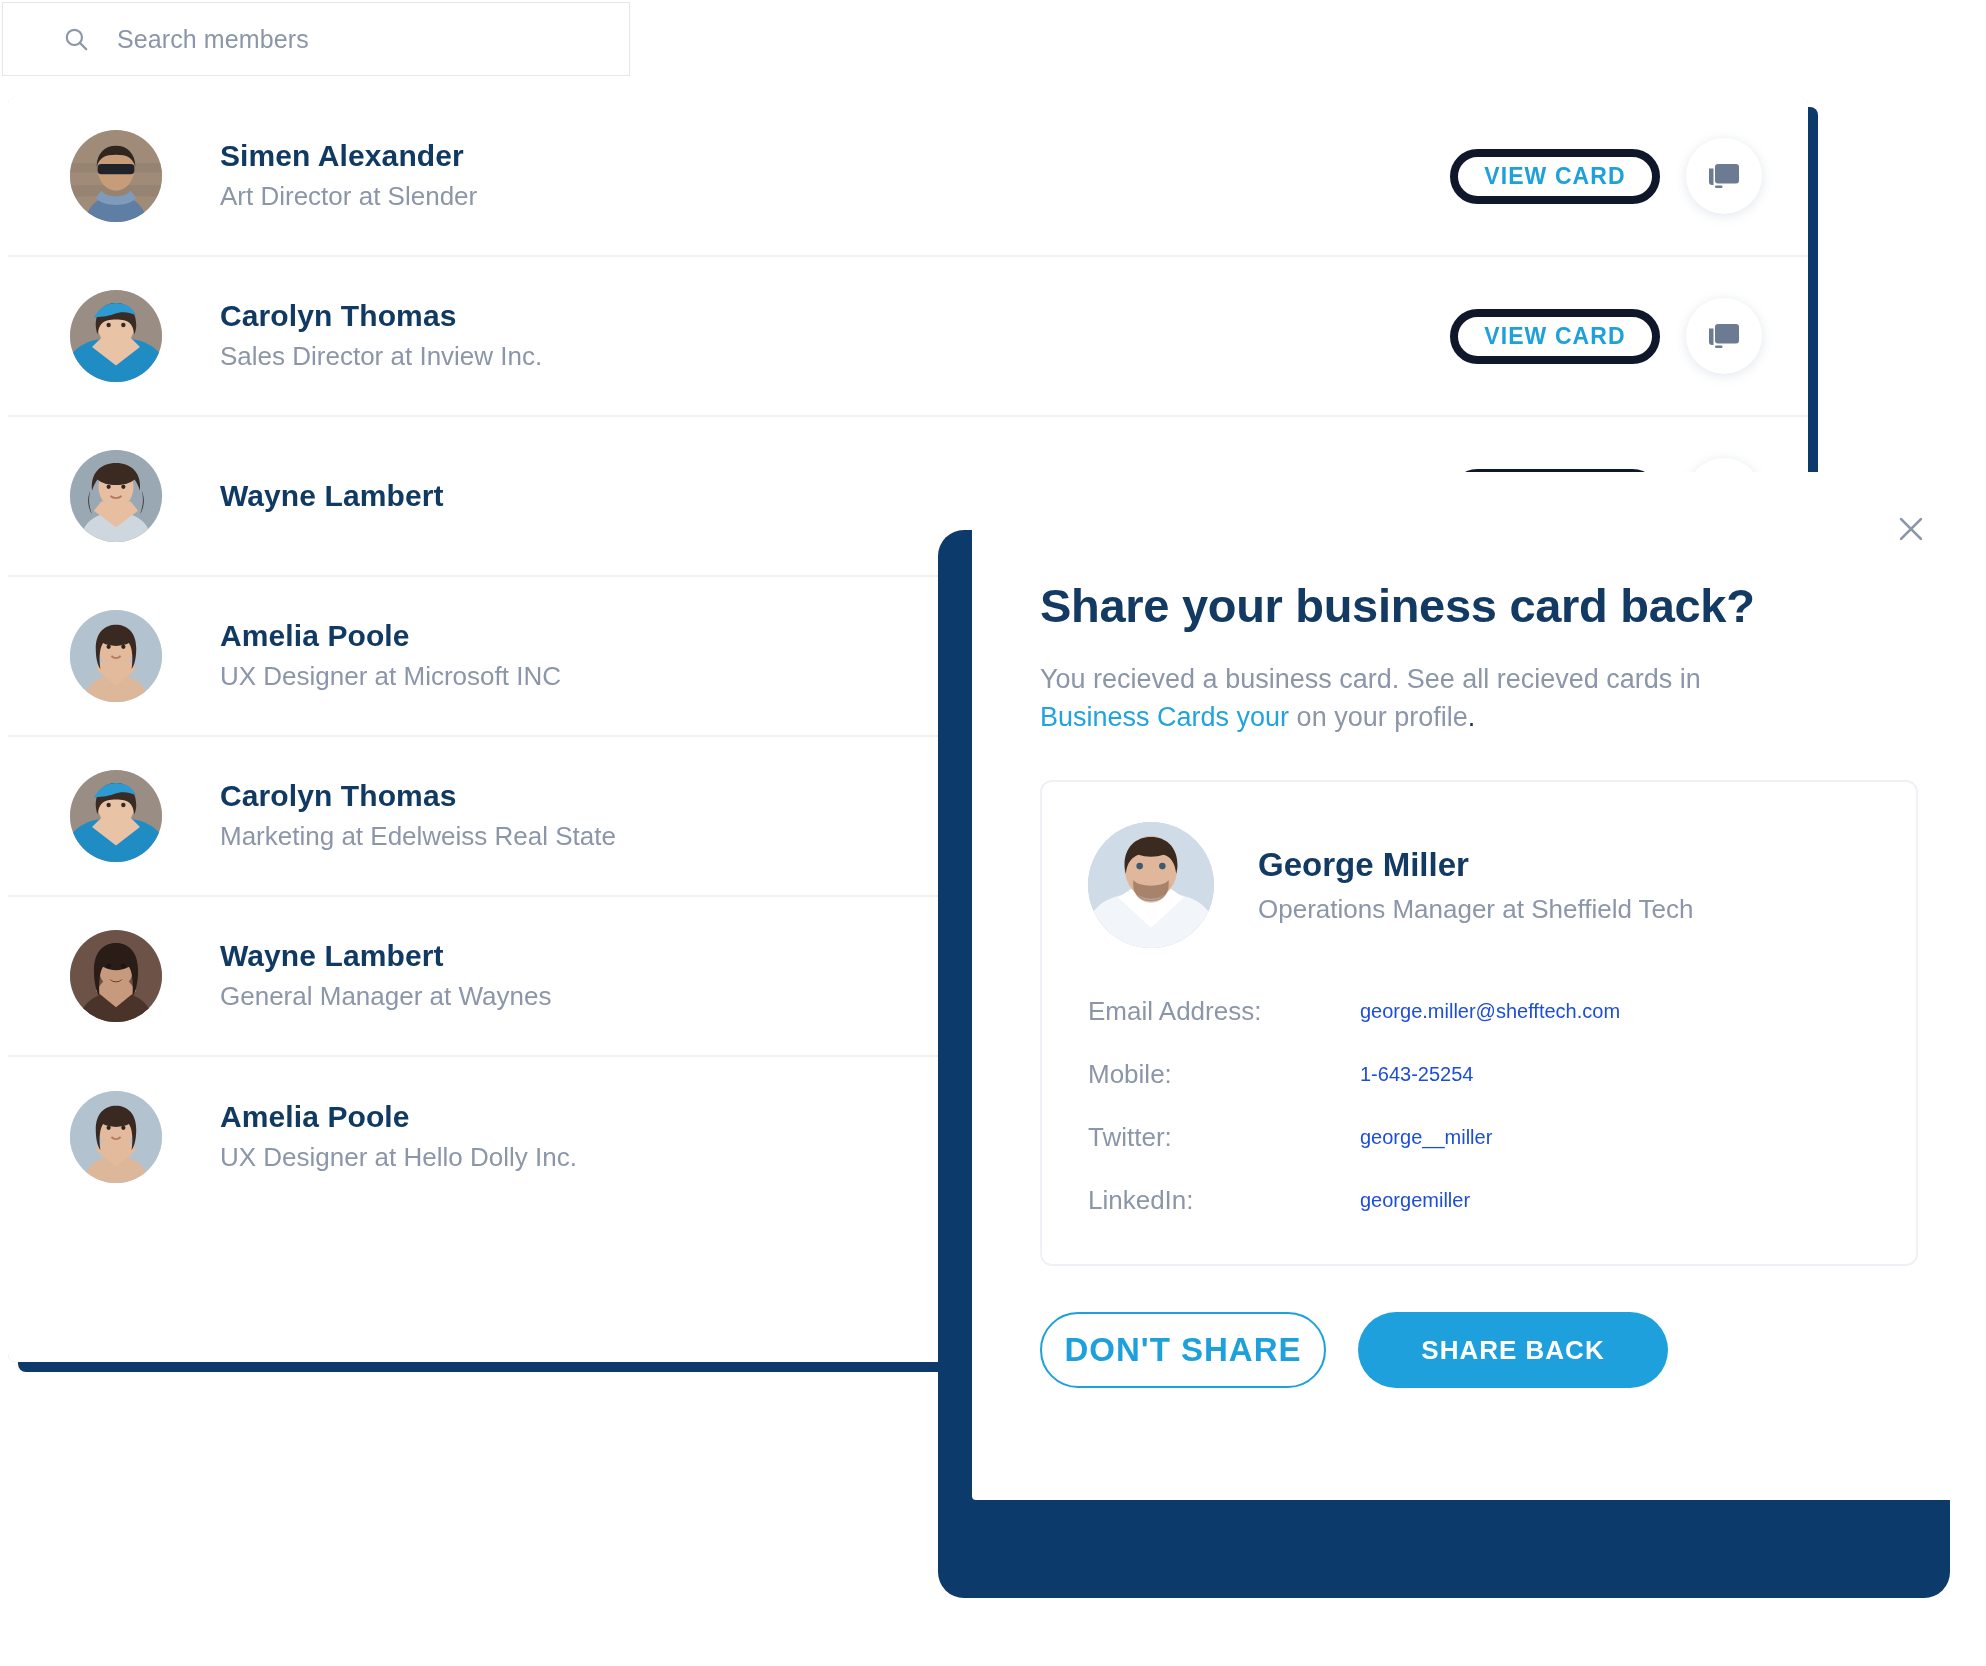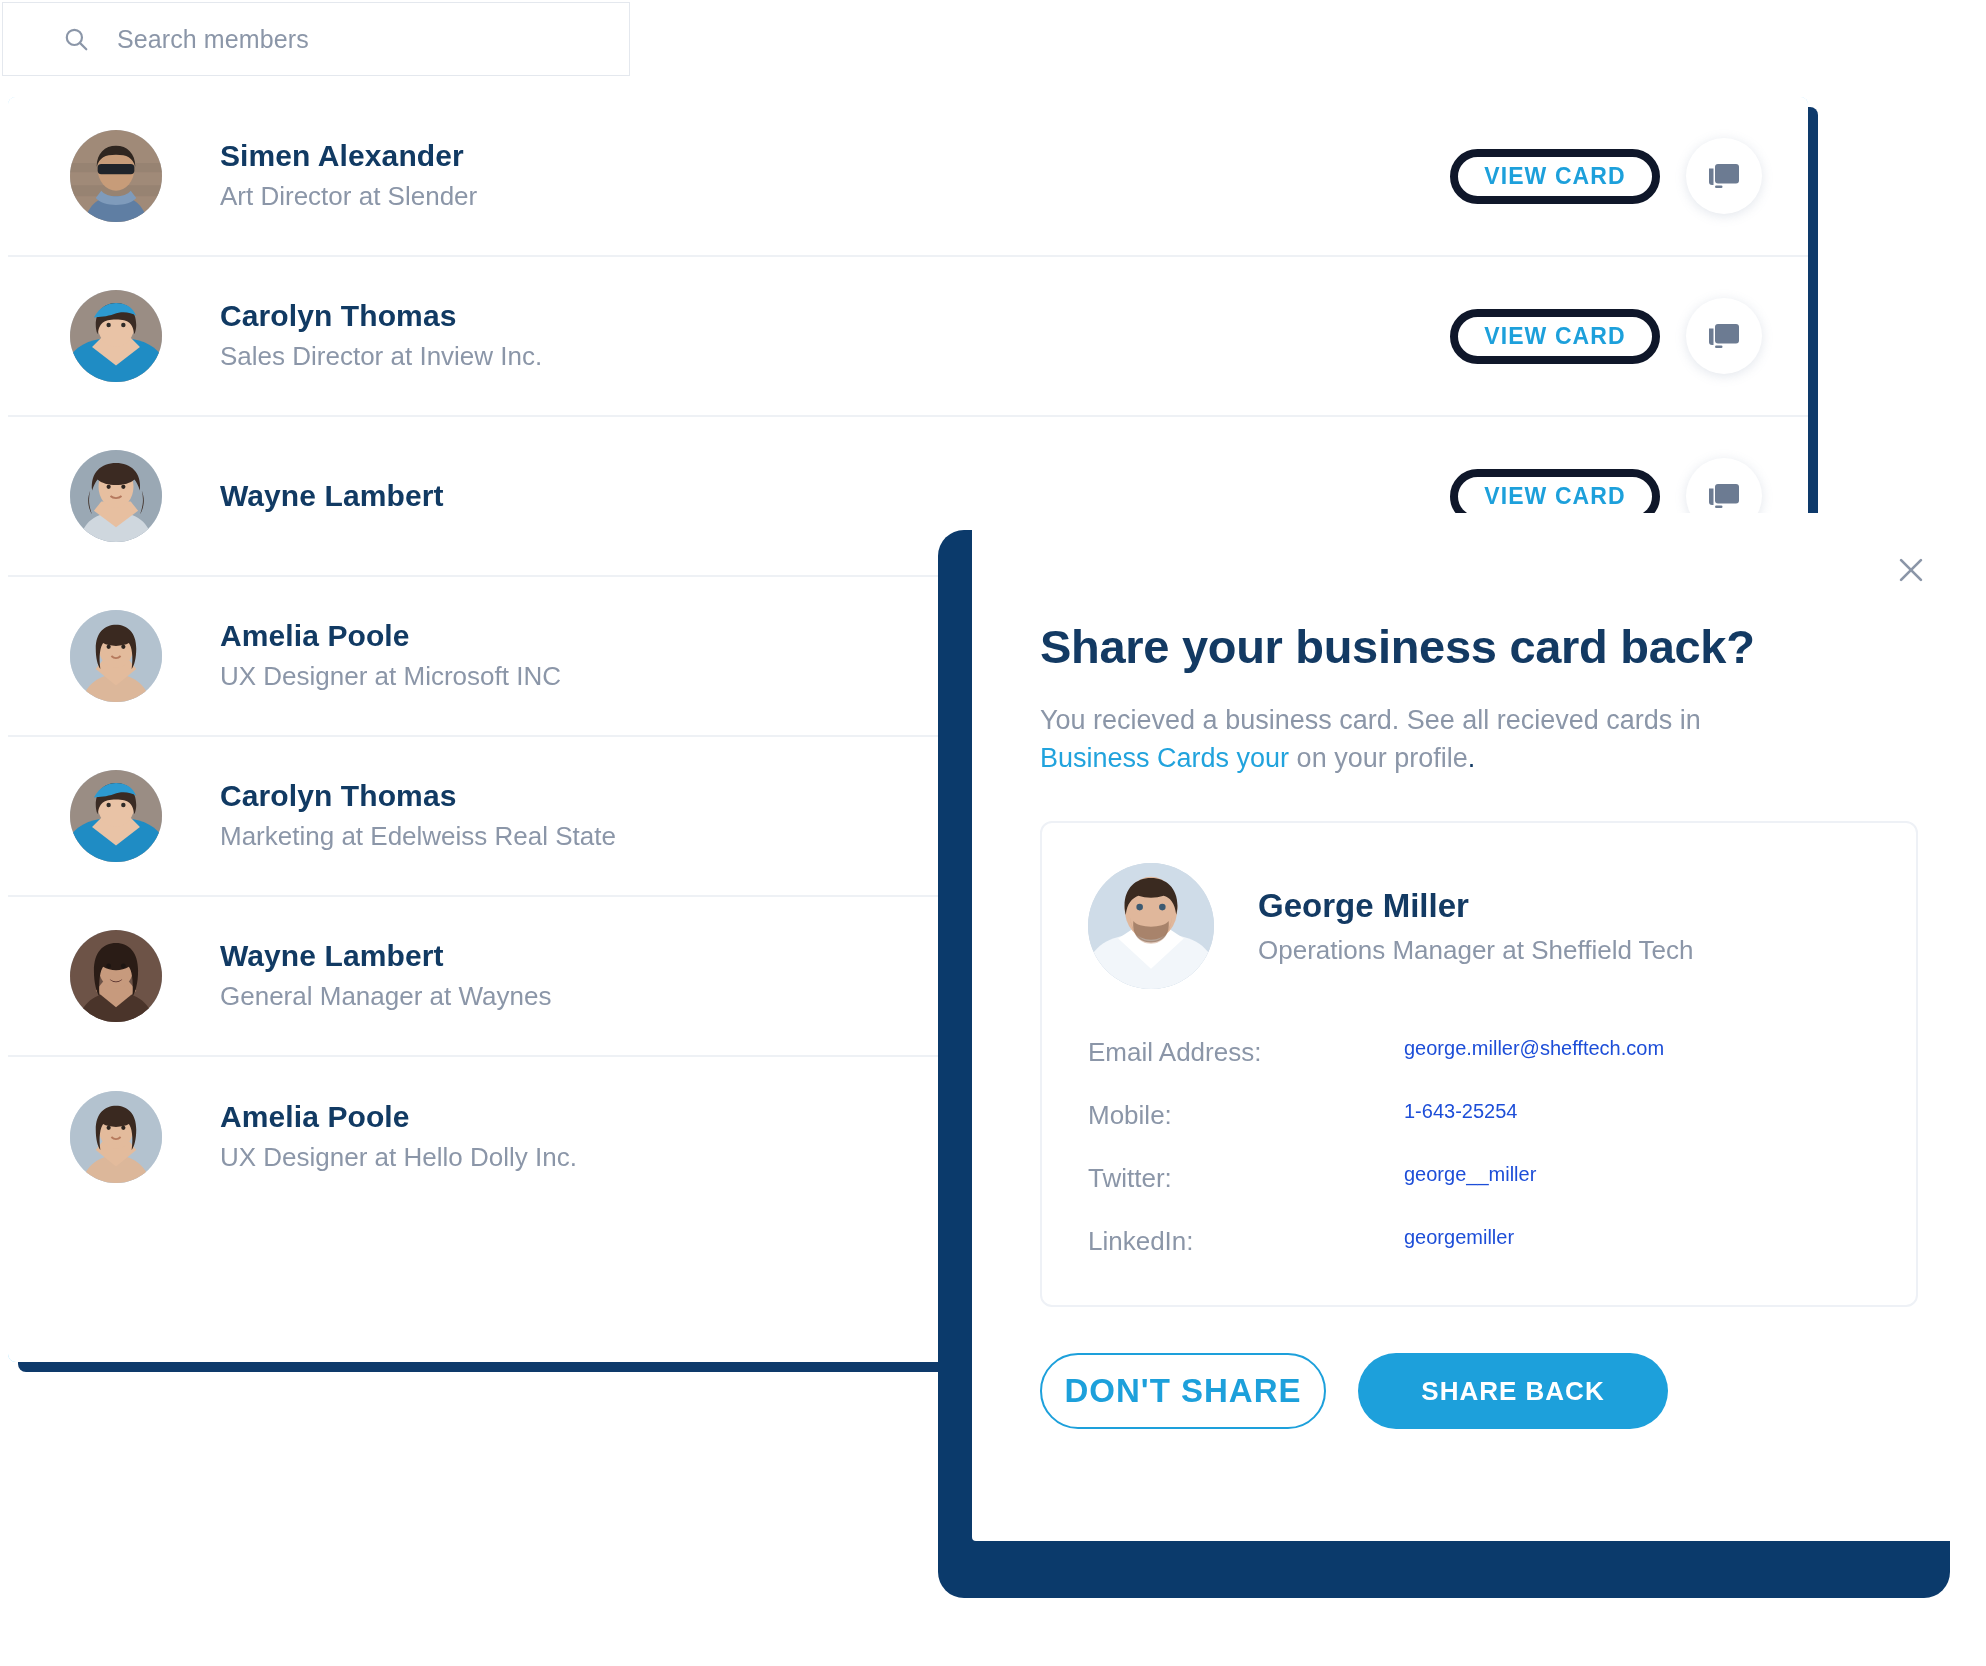--- a/index.html
+++ b/index.html
@@ -152,21 +152,21 @@
     left: 938px;
     top: 530px;
     width: 1012px;
     height: 1068px;
     background: #0b3a6b;
     border-radius: 26px;
   }
   .modal {
     position: absolute;
     left: 972px;
-    top: 513px;
+    top: 472px;
     width: 1014px;
     height: 1028px;
     background: #ffffff;
     border-radius: 4px;
     padding: 0 68px;
   }
   .modal-close {
     position: absolute;
     right: 52px;
     top: 34px;
@@ -233,23 +233,22 @@
   .card-role {
     font-size: 26px;
     color: #8b96a8;
     margin-top: 8px;
     line-height: 1.3;
   }
 
   .card-fields { margin-top: 48px; }
   .field-row {
     display: flex;
-    align-items: flex-start;
+    align-items: center;
     margin-bottom: 32px;
-    gap: 44px;
   }
   .field-row:last-child { margin-bottom: 0; }
   .field-label {
     width: 272px;
     flex: 0 0 272px;
     font-size: 26px;
     color: #8b96a8;
   }
   .field-value {
     font-size: 20px;

